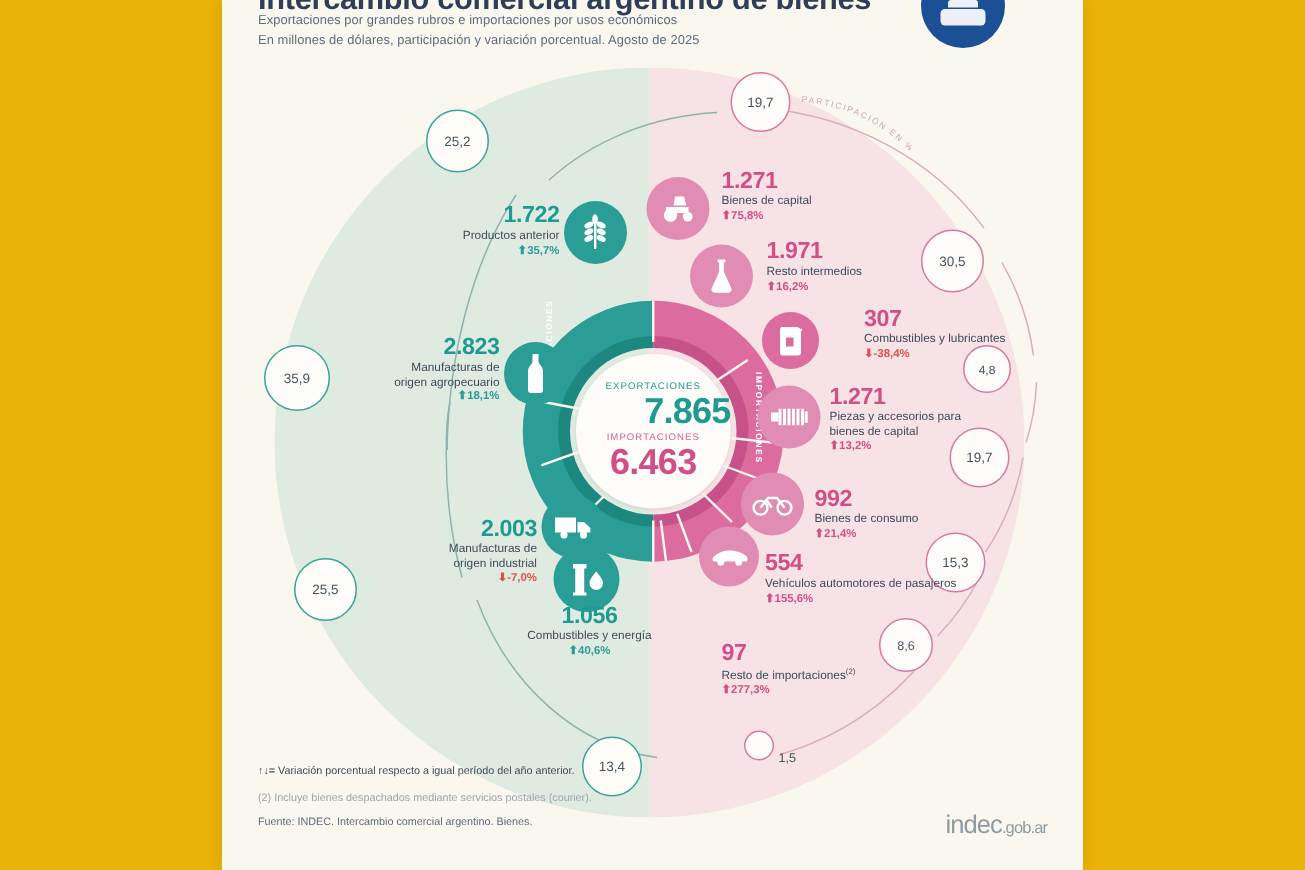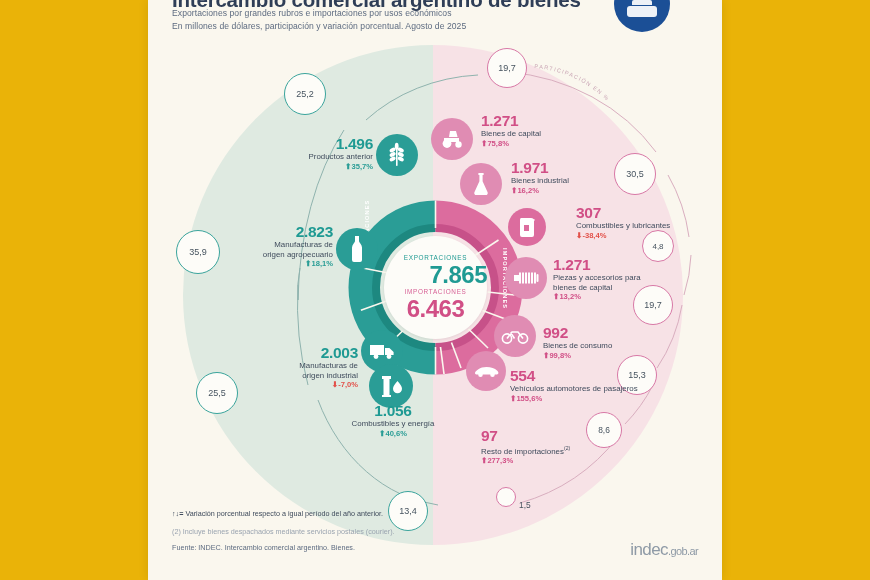--- a/index.html
+++ b/index.html
@@ -157,21 +157,21 @@
   <div class="hub-num imp-c" style="left:236px;top:295px;">6.463</div>
 
   <div style="position:absolute;left:216px;top:262px;transform:rotate(-90deg);transform-origin:0 0;">
     <div class="ring-word">EXPORTACIONES</div>
   </div>
   <div style="position:absolute;left:360px;top:248px;transform:rotate(90deg);transform-origin:0 0;">
     <div class="ring-word">IMPORTACIONES</div>
   </div>
 
   <div class="item" style="left:100px;top:136px;width:125px;">
-    <div class="num ra exp-c">1.496</div>
+    <div class="num ra exp-c">1.722</div>
     <div class="nm ra">Productos anterior</div>
     <div class="var ra up-t">
       <span>⬆</span><span>35,7%</span>
     </div>
   </div>
   <div class="ico t" style="left:228px;top:134px;width:42px;height:42px;">
     <svg width="22" height="26" viewBox="0 0 22 26" fill="#fff">
       <rect x="10" y="4" width="1.6" height="20" rx=".7"></rect>
       <g>
         <ellipse cx="6.6" cy="8" rx="3.2" ry="1.9" transform="rotate(-28 6.6 8)"></ellipse>
@@ -251,21 +251,21 @@
   </div>
   <div class="bub pk" style="left:339px;top:48px;width:38px;height:38px;">19,7</div>
 
   <div class="ico p2" style="left:312px;top:163px;width:42px;height:42px;">
     <svg width="20" height="24" viewBox="0 0 20 24" fill="#fff">
       <path d="M7.4 1h5.2v2H11.6v6.2l5 11.1a2 2 0 0 1-1.9 2.8H5.3a2 2 0 0 1-1.9-2.8l5-11.1V3H7.4z"></path>
     </svg>
   </div>
   <div class="item" style="left:363px;top:160px;width:170px;">
     <div class="num la imp-c">1.971</div>
-    <div class="nm la">Bienes industrial</div>
+    <div class="nm la">Resto intermedios</div>
     <div class="var la up-p">
       <span>⬆</span><span>16,2%</span>
     </div>
   </div>
   <div class="bub pk" style="left:466px;top:153px;width:40px;height:40px;">30,5</div>
 
   <div class="ico p" style="left:360px;top:208px;width:38px;height:38px;">
     <svg width="19" height="22" viewBox="0 0 19 22" fill="#fff">
       <path d="M3 2h10a3 3 0 0 1 3 3v14a2 2 0 0 1-2 2H4a2 2 0 0 1-2-2V4a2 2 0 0 1 1-2z"></path>
       <rect x="6" y="9" width="5" height="6" fill="#dc6c9e"></rect>
@@ -309,21 +309,21 @@
     <svg width="28" height="16" viewBox="0 0 28 16" fill="none" stroke="#fff" stroke-width="1.6">
       <circle cx="6" cy="10.5" r="4.6"></circle>
           <circle cx="22" cy="10.5" r="4.6"></circle>
       <path d="M6 10.5 11 4h6l5 6.5M11 4h4.5M9.5 4.4 13.5 10.5"></path>
     </svg>
   </div>
   <div class="item" style="left:395px;top:325px;width:160px;">
     <div class="num la imp-c">992</div>
     <div class="nm la">Bienes de consumo</div>
     <div class="var la up-p">
-      <span>⬆</span><span>99,8%</span>
+      <span>⬆</span><span>21,4%</span>
     </div>
   </div>
   <div class="bub pk" style="left:469px;top:355px;width:38px;height:38px;">15,3</div>
 
   <div class="ico p2" style="left:318px;top:351px;width:40px;height:40px;">
     <svg width="27" height="14" viewBox="0 0 27 14" fill="#fff">
       <path d="M2 9c0-1.2 1.4-2.6 3.4-3.8C7.6 3.8 10 3 13.5 3c4.6 0 8.4 1.6 10.5 3.4 1.2 1 1.4 1.8 1.4 2.6 0 .9-.6 1.4-1.6 1.4H3.4C2.5 10.4 2 9.9 2 9z"></path>
       <circle cx="7.5" cy="10.8" r="2.3"></circle>
           <circle cx="19.5" cy="10.8" r="2.3"></circle>
     </svg>

